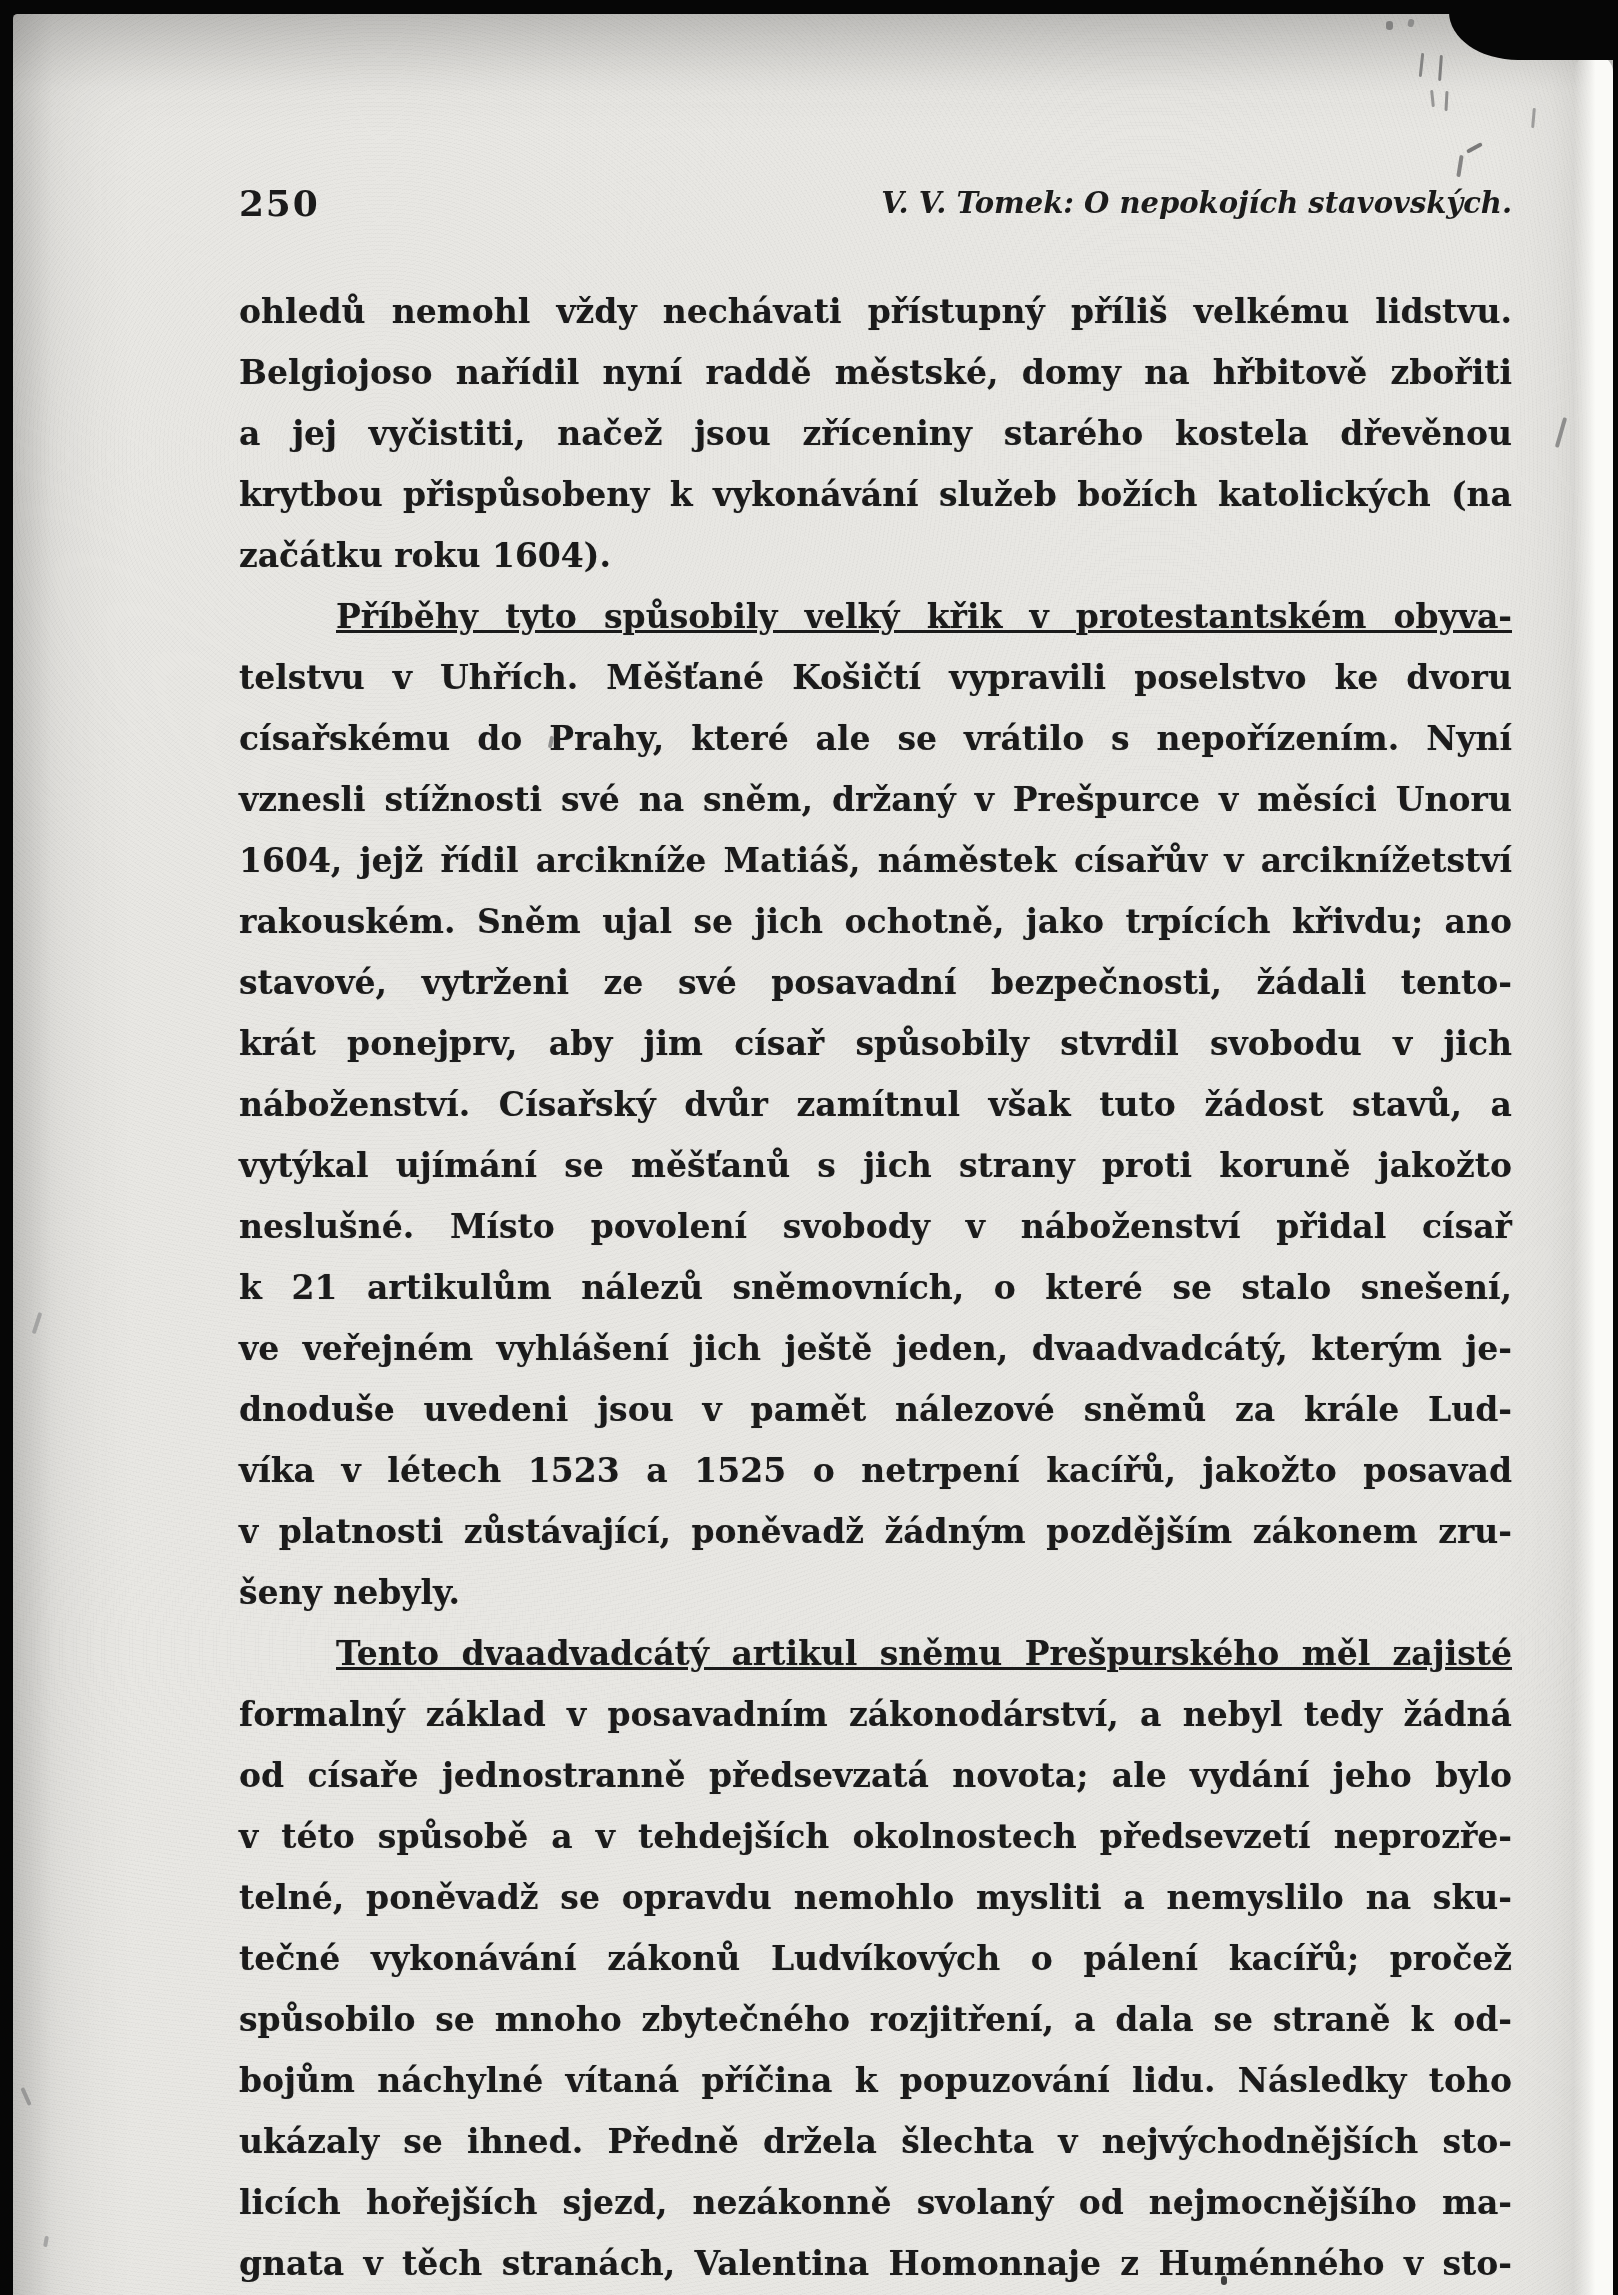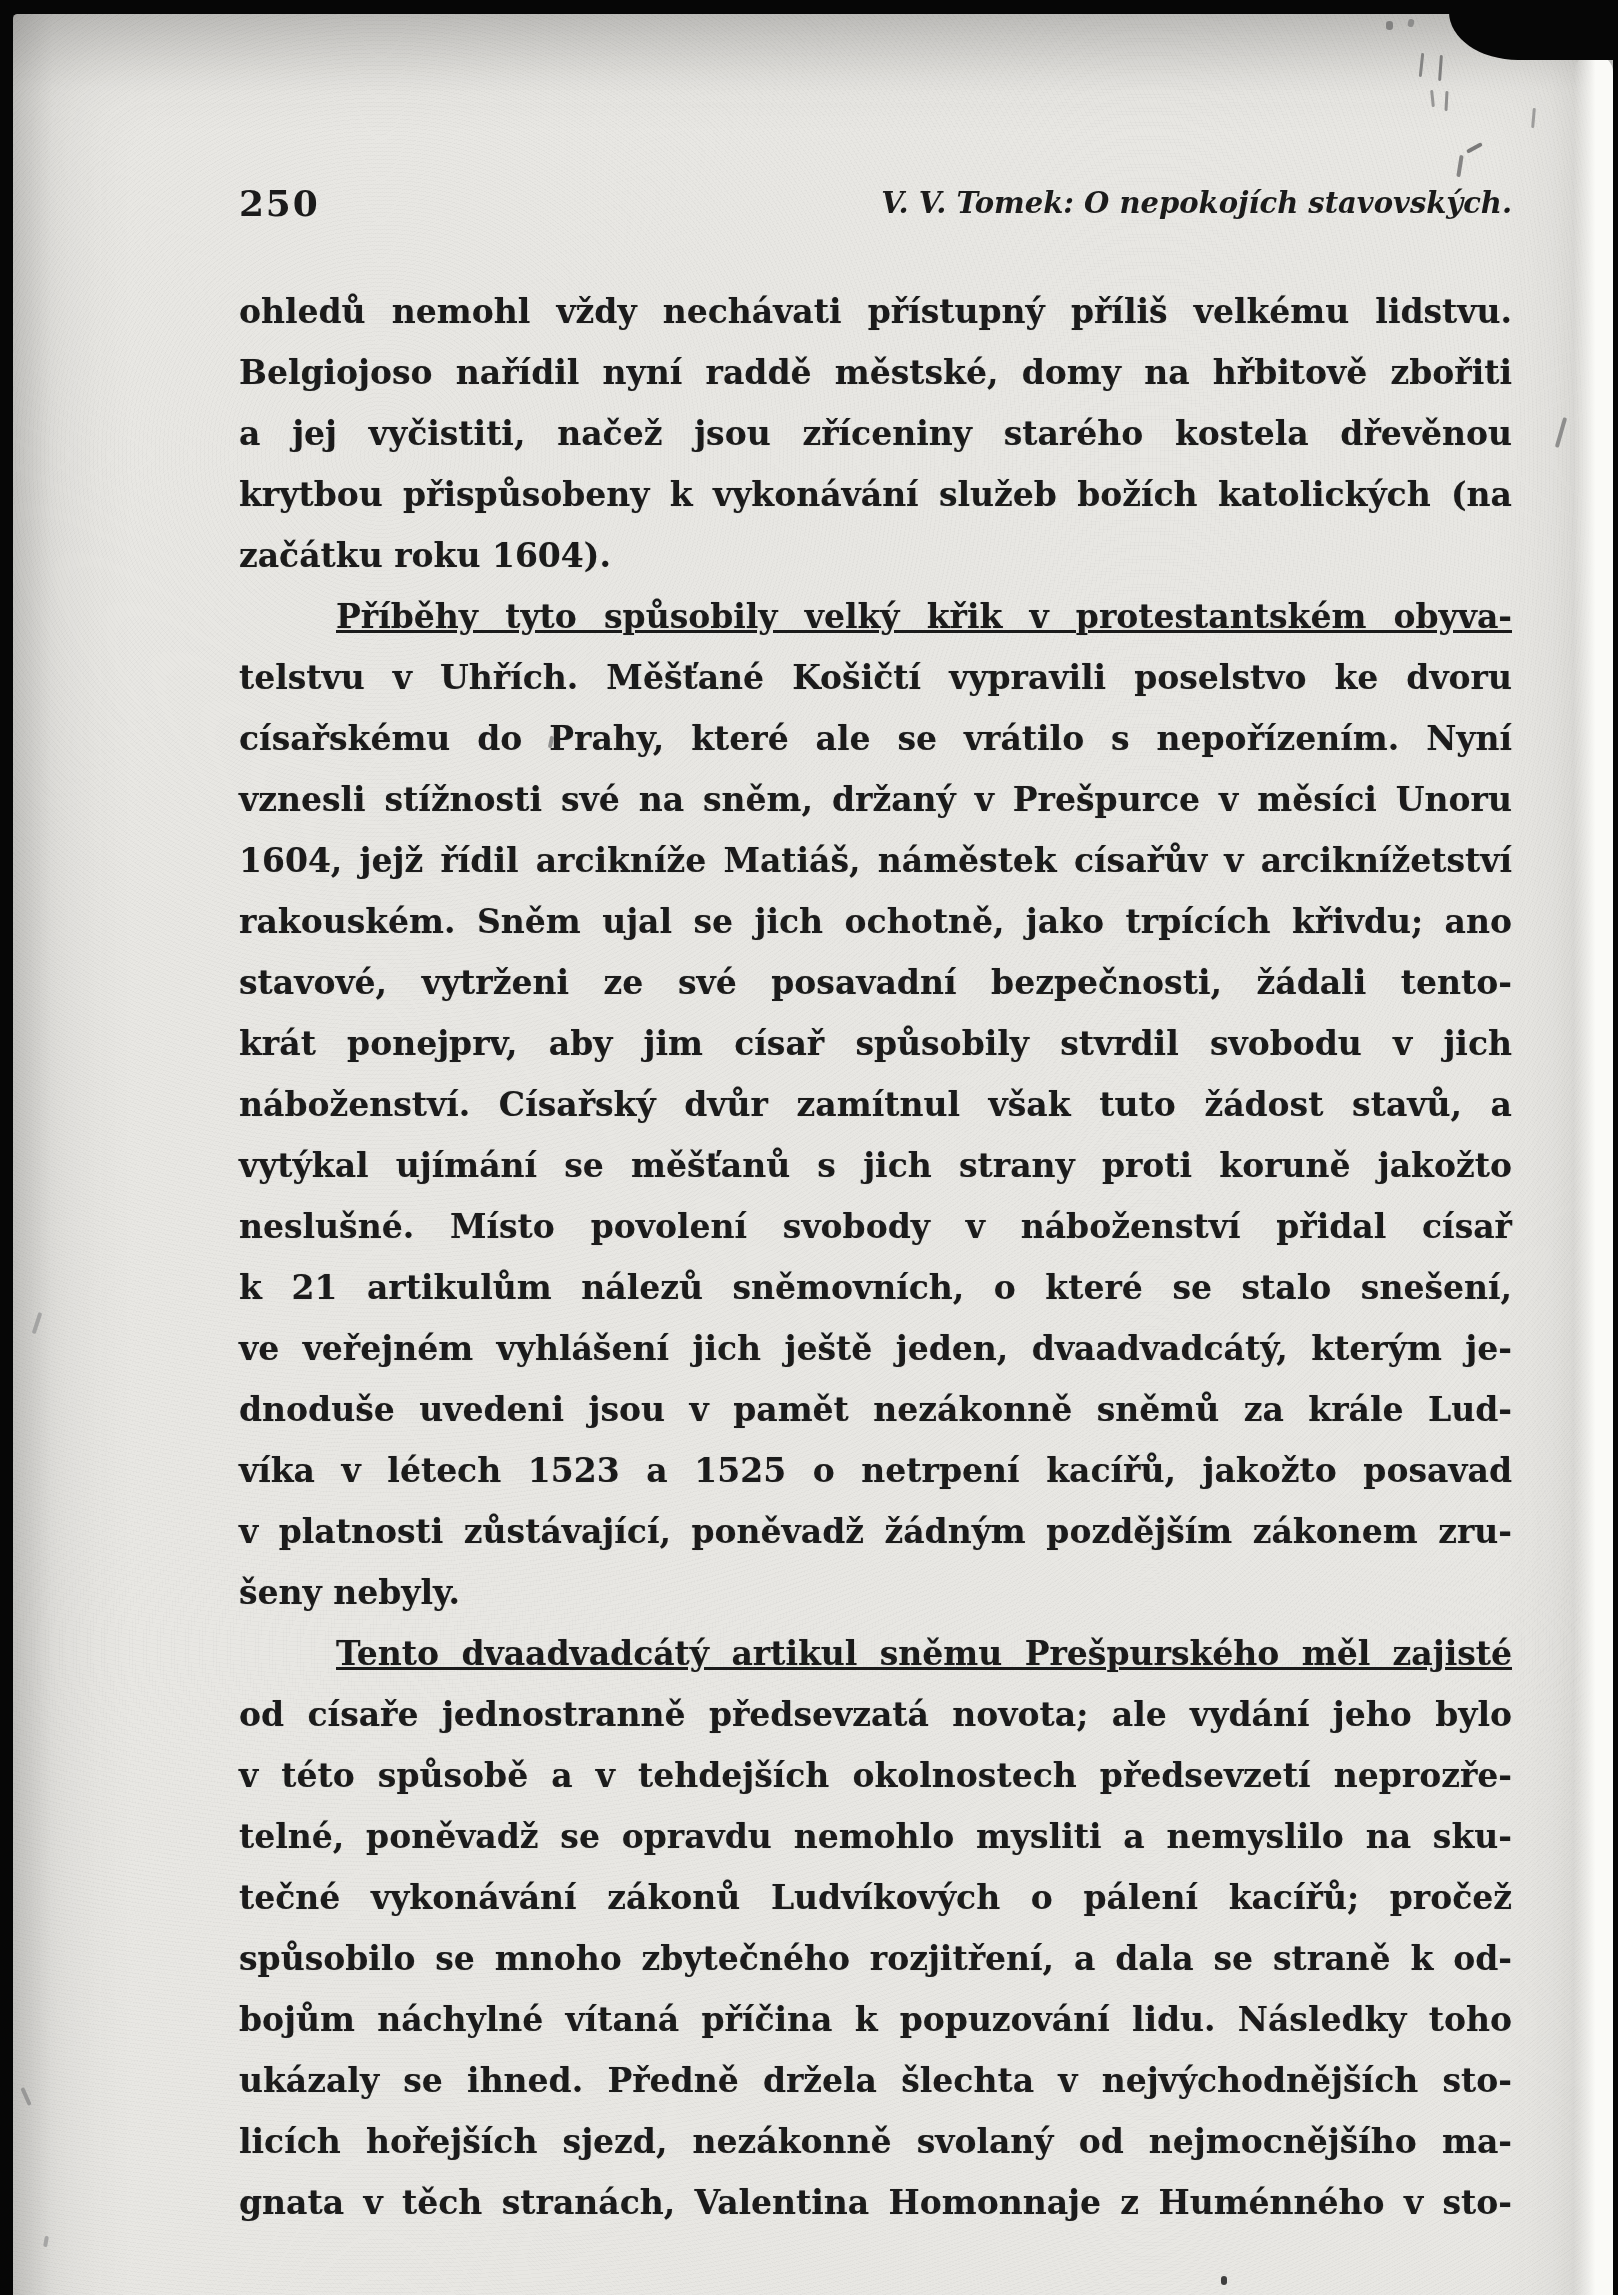--- a/index.html
+++ b/index.html
@@ -98,25 +98,26 @@
     <div class="line">vznesli stížnosti své na sněm, držaný v Prešpurce v měsíci Unoru</div>
     <div class="line">1604, jejž řídil arcikníže Matiáš, náměstek císařův v arciknížetství</div>
     <div class="line">rakouském. Sněm ujal se jich ochotně, jako trpících křivdu; ano</div>
     <div class="line">stavové, vytrženi ze své posavadní bezpečnosti, žádali tento-</div>
     <div class="line">krát ponejprv, aby jim císař spůsobily stvrdil svobodu v jich</div>
     <div class="line">náboženství. Císařský dvůr zamítnul však tuto žádost stavů, a</div>
     <div class="line">vytýkal ujímání se měšťanů s jich strany proti koruně jakožto</div>
     <div class="line">neslušné. Místo povolení svobody v náboženství přidal císař</div>
     <div class="line">k 21 artikulům nálezů sněmovních, o které se stalo snešení,</div>
     <div class="line">ve veřejném vyhlášení jich ještě jeden, dvaadvadcátý, kterým je-</div>
-    <div class="line">dnoduše uvedeni jsou v pamět nezákonně sněmů za krále Lud-</div>
+    <div class="line">dnoduše uvedeni jsou v pamět nálezové sněmů za krále Lud-</div>
     <div class="line">víka v létech 1523 a 1525 o netrpení kacířů, jakožto posavad</div>
     <div class="line">v platnosti zůstávající, poněvadž žádným pozdějším zákonem zru-</div>
     <div class="line no-just">šeny nebyly.</div>
     <div class="line indent">Tento dvaadvadcátý artikul sněmu Prešpurského měl zajisté</div>
+    <div class="line">formalný základ v posavadním zákonodárství, a nebyl tedy žádná</div>
     <div class="line">od císaře jednostranně předsevzatá novota; ale vydání jeho bylo</div>
     <div class="line">v této spůsobě a v tehdejších okolnostech předsevzetí neprozře-</div>
     <div class="line">telné, poněvadž se opravdu nemohlo mysliti a nemyslilo na sku-</div>
     <div class="line">tečné vykonávání zákonů Ludvíkových o pálení kacířů; pročež</div>
     <div class="line">spůsobilo se mnoho zbytečného rozjitření, a dala se straně k od-</div>
     <div class="line">bojům náchylné vítaná příčina k popuzování lidu. Následky toho</div>
     <div class="line">ukázaly se ihned. Předně držela šlechta v nejvýchodnějších sto-</div>
     <div class="line">licích hořejších sjezd, nezákonně svolaný od nejmocnějšího ma-</div>
     <div class="line">gnata v těch stranách, Valentina Homonnaje z Huménného v sto-</div>
   </div>

